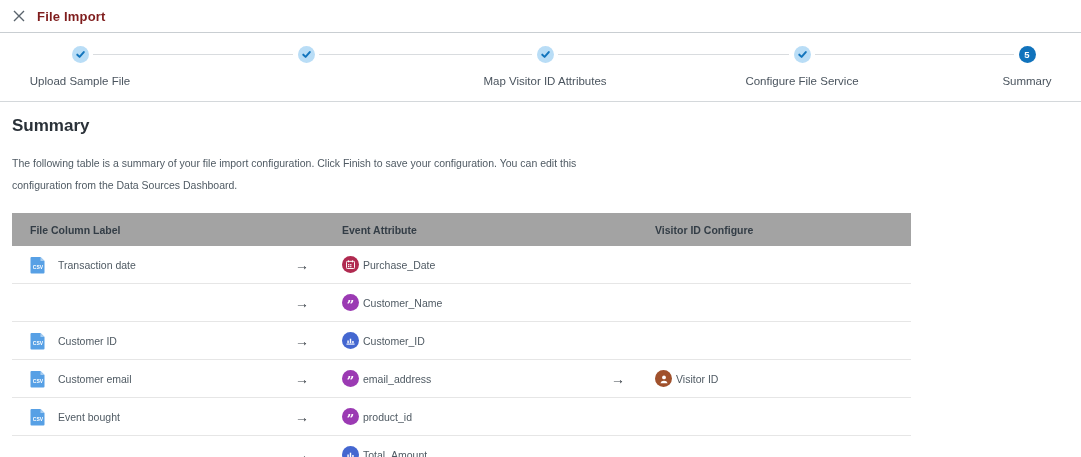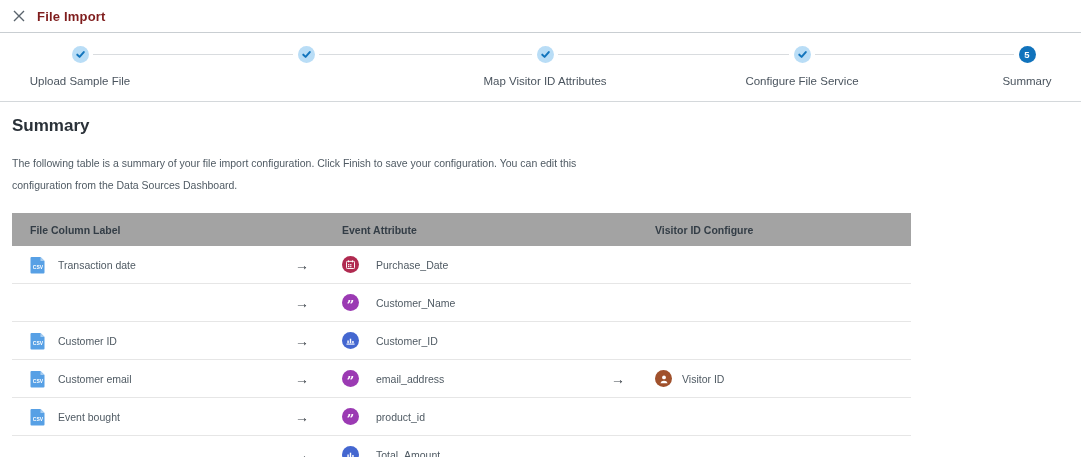--- a/index.html
+++ b/index.html
@@ -40,22 +40,22 @@
   .summary-table { margin-top:17px; width:899px; }
   .t-row { display:grid; grid-template-columns:272px 36px 280px 36px 1fr; align-items:center; }
   .t-head { background:#a3a3a3; height:33px; }
   .t-head .hcell { font-size:10.5px; font-weight:bold; color:#333d46; }
   .hcell-1 { padding-left:18px; }
   .hcell-2 { padding-left:22px; grid-column:3; }
   .hcell-3 { padding-left:19px; grid-column:5; }
   .t-body-row { height:38px; border-bottom:1px solid #e6e6e6; }
   .cell { display:flex; align-items:center; font-size:10.5px; color:#4f5a63; }
   .cell-file { padding-left:18px; gap:12px; }
-  .cell-event { padding-left:22px; gap:17px; grid-column:3; }
-  .cell-visitor { padding-left:19px; gap:10px; grid-column:5; }
+  .cell-event { padding-left:22px; gap:4px; grid-column:3; }
+  .cell-visitor { padding-left:19px; gap:4px; grid-column:5; }
   .cell-arrow { justify-content:center; font-size:14px; color:#3c434a; grid-column:2; }
   .cell-arrow2 { grid-column:4; justify-content:center; font-size:14px; color:#3c434a; }
 
   
   .attr-badge { width:17px; height:17px; border-radius:50%; flex:0 0 17px; display:flex; align-items:center; justify-content:center; }
   .attr-date    { background:#b02a50; }
   .attr-string  { background:#9b3ab3; }
   .attr-numeric { background:#4467d0; }
   .attr-visitor { background:#a0512c; }
   .attr-badge svg { display:block; }

